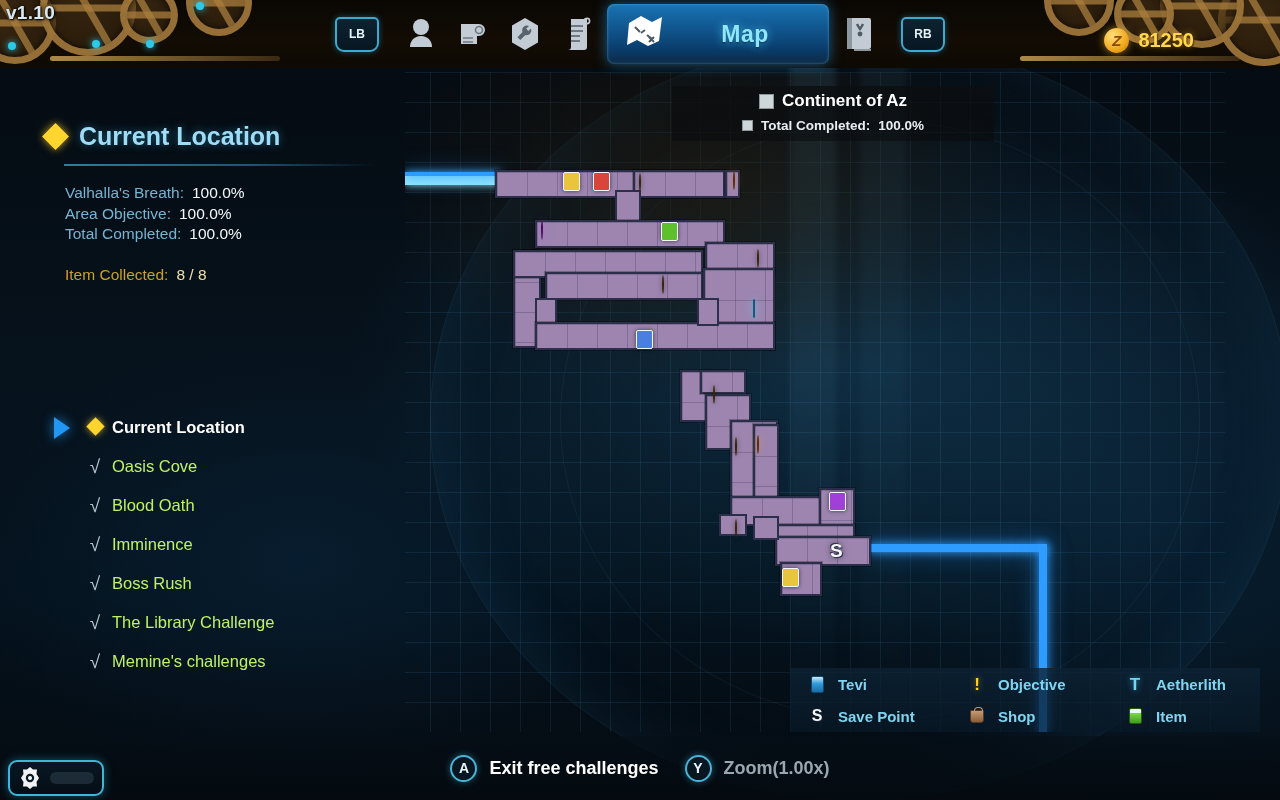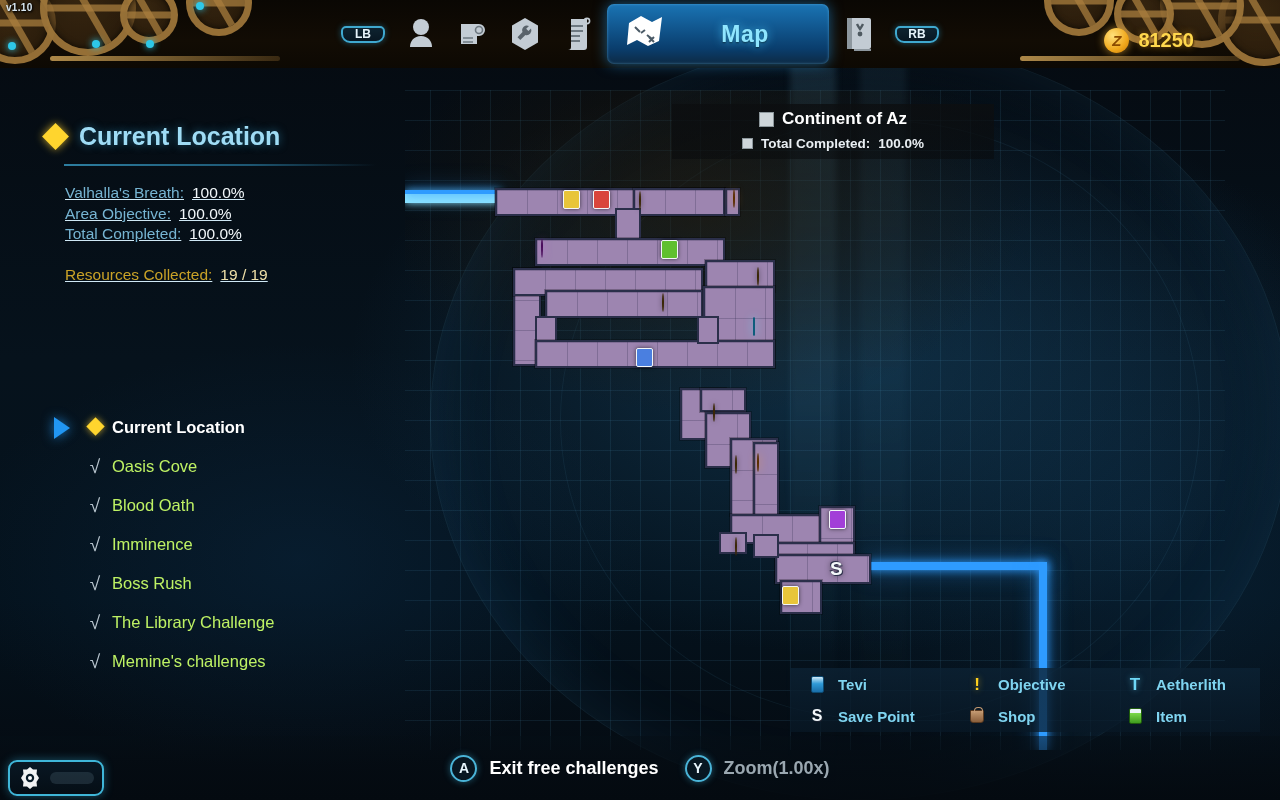--- a/index.html
+++ b/index.html
@@ -62,31 +62,31 @@
   .gear-bar {
     position:absolute; height:5px;
     background:linear-gradient(90deg, rgba(190,150,80,.9), rgba(120,88,40,.4));
     border-radius:3px;
   }
   .dotc { position:absolute; width:8px; height:8px; border-radius:50%;
           background:#2ec8e8; box-shadow:0 0 7px #2ec8e8; }
 
   #version {
     position:absolute; left:6px; top:2px; z-index:26;
-    font-size:10px; font-weight:bold; color:#d9e8f2;
+    font-size:19px; font-weight:bold; color:#d9e8f2;
     text-shadow:0 0 4px #000,1px 1px 2px #000;
     letter-spacing:.3px;
   }
 
   #tabbar {
     position:absolute; left:0; top:0; width:1280px; height:68px;
     display:flex; align-items:center; justify-content:center; gap:0px; z-index:24;
   }
   .bumper {
-    width:44px; height:17px; margin:0 10px;
+    width:44px; height:35px; margin:0 16px;
     border:2px solid #3fa8cf; border-radius:5px 5px 9px 9px;
     background:linear-gradient(180deg,#0d2330,#081722);
     color:#e6f4fb; font-size:12px; font-weight:bold;
     display:flex; align-items:center; justify-content:center;
     box-shadow:0 0 6px rgba(40,160,210,.45);
   }
   .tab-icon {
     width:52px; height:46px;
     display:flex; align-items:center; justify-content:center;
     cursor:pointer;
@@ -133,21 +133,21 @@
   }
   .panel-head .t {
     font-size:25px; font-weight:bold; color:#9fdcf5;
     text-shadow:0 0 9px rgba(60,180,230,.5);
   }
   .divider {
     position:absolute; left:64px; top:96px; width:312px; height:2px;
     background:linear-gradient(90deg,#2d7ea0,#1d5672 60%,transparent);
   }
 
-  .stats { position:absolute; left:65px; top:115px;text-decoration:underline; }
+  .stats { position:absolute; left:65px; top:115px; }
   .srow { display:flex; font-size:15.5px; line-height:20.5px; }
   .srow .k { color:#76b4d2; }
   .srow .v { color:#f2f7fa; margin-left:8px; }
   .srow.gold .k { color:#c9a227; }
   .srow.gold .v { color:#efe0a8; }
   .stats .gap { height:20px; }
 
   #loclist { position:absolute; left:46px; top:340px; width:340px; }
   .loc {
     height:39px; display:flex; align-items:center; gap:0px;
@@ -163,21 +163,21 @@
   .mark .dia {
     display:inline-block; width:13px; height:13px; background:#ffd52e;
     transform:rotate(45deg); box-shadow:0 0 7px rgba(255,210,50,.7);
   }
   .check { color:#b9c6cf; font-size:19px; font-weight:300; }
   .loc .name { font-size:16.5px; color:#bef264; }
   .loc.sel .name { color:#ffffff; font-weight:bold; }
 
   
   #maparea {
-    position:absolute; left:405px; top:90px; width:820px; height:660px;
+    position:absolute; left:405px; top:72px; width:820px; height:660px;
     overflow:hidden; z-index:10;
   }
   .grid {
     position:absolute; inset:0;
     background-image:
       linear-gradient(rgba(90,170,210,.11) 1px, transparent 1px),
       linear-gradient(90deg, rgba(90,170,210,.11) 1px, transparent 1px);
     background-size:30px 30px;
     background-position:-5px 0px;
   }
@@ -480,22 +480,22 @@
     <div class="srow">
       <span class="k">Area Objective:</span>
       <span class="v">100.0%</span>
     </div>
     <div class="srow">
       <span class="k">Total Completed:</span>
       <span class="v">100.0%</span>
     </div>
     <div class="gap"></div>
     <div class="srow gold">
-      <span class="k">Resources Collected:</span>
-      <span class="v">19 / 19</span>
+      <span class="k">Item Collected:</span>
+      <span class="v">8 / 8</span>
     </div>
   </div>
 
   <div id="loclist">
     <div class="loc sel">
       <span class="cursor">
           <span class="tri"></span>
         </span>
       <span class="mark"><span class="dia"></span></span>
       <span class="name">Current Location</span>

